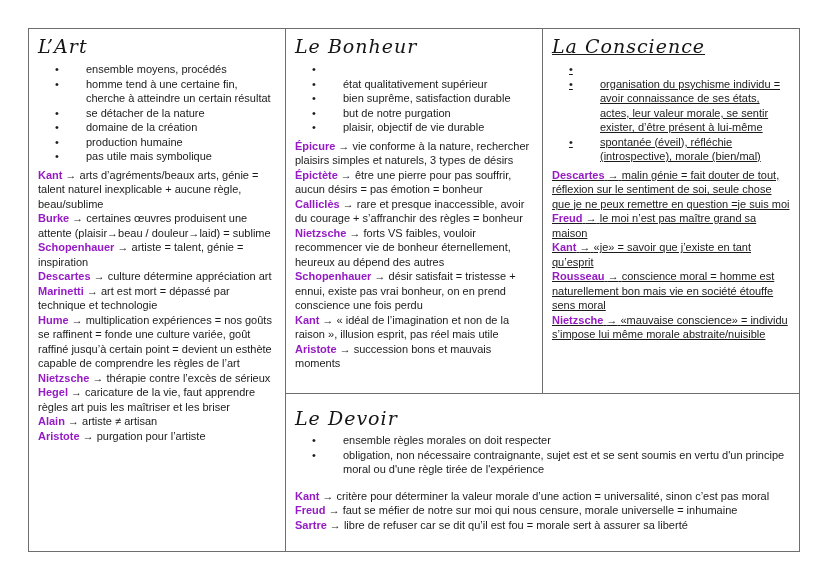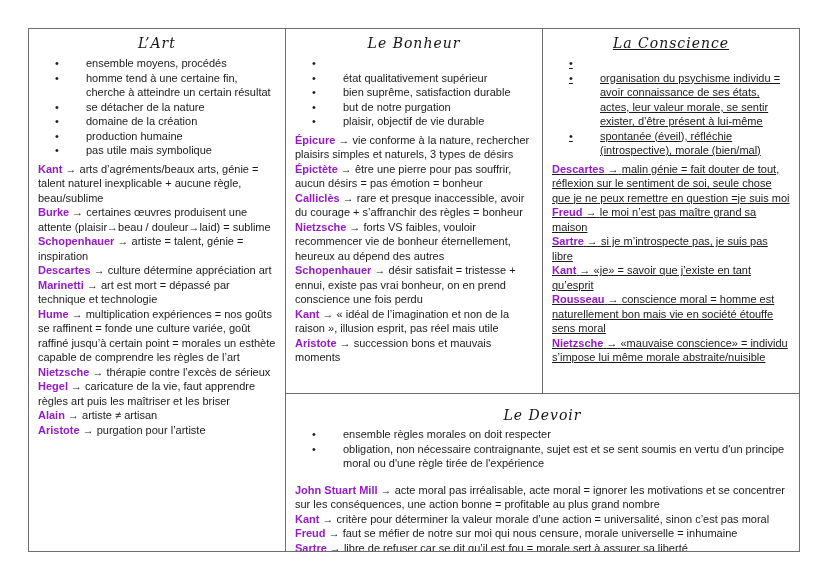--- a/index.html
+++ b/index.html
@@ -14,23 +14,23 @@
     grid-template-columns:257px 257px 256px;
     grid-template-rows:365px 157px;
     border:1px solid #6e6e6e;background:#fff;
   }
   .cell{box-sizing:border-box;padding:3px 9px 4px 9px;overflow:hidden;}
   .cell-art{grid-column:1;grid-row:1/3;border-right:1px solid #6e6e6e;}
   .cell-bonheur{grid-column:2;grid-row:1;border-right:1px solid #6e6e6e;border-bottom:1px solid #6e6e6e;}
   .cell-conscience{grid-column:3;grid-row:1;border-bottom:1px solid #6e6e6e;text-decoration:underline;}
   .cell-devoir{grid-column:2/4;grid-row:2;}
   .title{
-    margin:3px 0 5px 0;text-align:center;font-weight:500;
+    margin:3px 0 5px 0;text-align:left;font-weight:500;
     font-family:"DejaVu Serif","Liberation Serif",serif;font-style:italic;
-    font-size:14px;letter-spacing:1px;color:#151515;
+    font-size:19px;letter-spacing:1px;color:#151515;
   }
   .bullets{list-style:none;margin:0;padding:0;font-size:11px;line-height:1.32;}
   .bullets li{display:flex;padding-left:17px;}
   .bullets .marker{flex:0 0 31px;}
   .bullets .btext{flex:1 1 auto;}
   .entries{margin-top:4px;font-size:11px;line-height:1.32;}
   .entry{margin:0;}
   .ph{font-weight:bold;color:#951bc4;}
   .arrow{color:#1b1b1b;}
   .cell-devoir .entries{margin-top:12px;}
@@ -68,21 +68,21 @@
           <span class="marker">•</span>
           <span class="btext">pas utile mais symbolique</span>
         </li>
     </ul>
     <div class="entries">
       <p class="entry"><b class="ph">Kant</b> <span class="arrow">→</span> <span class="etext">arts d’agréments/beaux arts, génie = talent naturel inexplicable + aucune règle, beau/sublime</span></p>
       <p class="entry"><b class="ph">Burke</b> <span class="arrow">→</span> <span class="etext">certaines œuvres produisent une attente (plaisir→beau / douleur→laid) = sublime</span></p>
       <p class="entry"><b class="ph">Schopenhauer</b> <span class="arrow">→</span> <span class="etext">artiste = talent, génie = inspiration</span></p>
       <p class="entry"><b class="ph">Descartes</b> <span class="arrow">→</span> <span class="etext">culture détermine appréciation art</span></p>
       <p class="entry"><b class="ph">Marinetti</b> <span class="arrow">→</span> <span class="etext">art est mort = dépassé par technique et technologie</span></p>
-      <p class="entry"><b class="ph">Hume</b> <span class="arrow">→</span> <span class="etext">multiplication expériences = nos goûts se raffinent = fonde une culture variée, goût raffiné jusqu’à certain point = morales un esthète capable de comprendre les règles de l’art</span></p>
+      <p class="entry"><b class="ph">Hume</b> <span class="arrow">→</span> <span class="etext">multiplication expériences = nos goûts se raffinent = fonde une culture variée, goût raffiné jusqu’à certain point = devient un esthète capable de comprendre les règles de l’art</span></p>
       <p class="entry"><b class="ph">Nietzsche</b> <span class="arrow">→</span> <span class="etext">thérapie contre l’excès de sérieux</span></p>
       <p class="entry"><b class="ph">Hegel</b> <span class="arrow">→</span> <span class="etext">caricature de la vie, faut apprendre règles art puis les maîtriser et les briser</span></p>
       <p class="entry"><b class="ph">Alain</b> <span class="arrow">→</span> <span class="etext">artiste ≠ artisan</span></p>
       <p class="entry"><b class="ph">Aristote</b> <span class="arrow">→</span> <span class="etext">purgation pour l’artiste</span></p>
     </div>
   </section>
 
   <section class="cell cell-bonheur">
     <h2 class="title">Le Bonheur</h2>
     <ul class="bullets">
@@ -128,40 +128,38 @@
           <span class="btext">organisation du psychisme individu = avoir connaissance de ses états, actes, leur valeur morale, se sentir exister, d’être présent à lui-même</span>
         </li>
       <li>
           <span class="marker">•</span>
           <span class="btext">spontanée (éveil), réfléchie (introspective), morale (bien/mal)</span>
         </li>
     </ul>
     <div class="entries">
       <p class="entry"><b class="ph">Descartes</b> <span class="arrow">→</span> <span class="etext">malin génie = fait douter de tout, réflexion sur le sentiment de soi, seule chose que je ne peux remettre en question =je suis moi</span></p>
       <p class="entry"><b class="ph">Freud</b> <span class="arrow">→</span> <span class="etext">le moi n’est pas maître grand sa maison</span></p>
-      <p class="entry"><b class="ph">Sartre</b> <span class="arrow">→</span> <span class="etext">si je m’introspecte pas, je suis pas libre</span></p>
       <p class="entry"><b class="ph">Kant</b> <span class="arrow">→</span> <span class="etext">«je» = savoir que j’existe en tant qu’esprit</span></p>
       <p class="entry"><b class="ph">Rousseau</b> <span class="arrow">→</span> <span class="etext">conscience moral = homme est naturellement bon mais vie en société étouffe sens moral</span></p>
       <p class="entry"><b class="ph">Nietzsche</b> <span class="arrow">→</span> <span class="etext">«mauvaise conscience» = individu s’impose lui même morale abstraite/nuisible</span></p>
     </div>
   </section>
 
   <section class="cell cell-devoir">
     <h2 class="title">Le Devoir</h2>
     <ul class="bullets">
       <li>
           <span class="marker">•</span>
           <span class="btext">ensemble règles morales on doit respecter</span>
         </li>
       <li>
           <span class="marker">•</span>
           <span class="btext">obligation, non nécessaire contraignante, sujet est et se sent soumis en vertu d'un principe moral ou d'une règle tirée de l'expérience</span>
         </li>
     </ul>
     <div class="entries">
-      <p class="entry"><b class="ph">John Stuart Mill</b> <span class="arrow">→</span> <span class="etext">acte moral pas irréalisable, acte moral = ignorer les motivations et se concentrer sur les conséquences, une action bonne = profitable au plus grand nombre</span></p>
       <p class="entry"><b class="ph">Kant</b> <span class="arrow">→</span> <span class="etext">critère pour déterminer la valeur morale d’une action = universalité, sinon c’est pas moral</span></p>
       <p class="entry"><b class="ph">Freud</b> <span class="arrow">→</span> <span class="etext">faut se méfier de notre sur moi qui nous censure, morale universelle = inhumaine</span></p>
       <p class="entry"><b class="ph">Sartre</b> <span class="arrow">→</span> <span class="etext">libre de refuser car se dit qu’il est fou = morale sert à assurer sa liberté</span></p>
     </div>
   </section>
 
 </div>
 
 </body></html>

